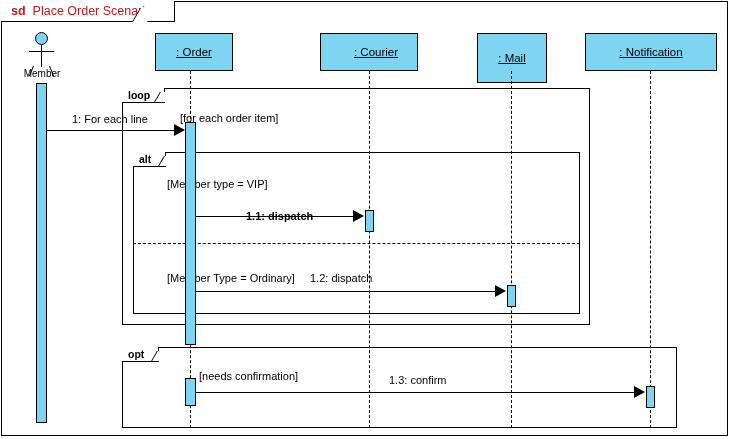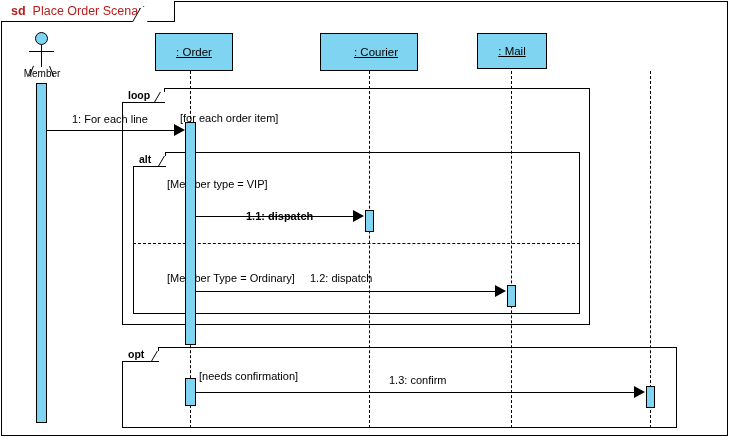--- a/index.html
+++ b/index.html
@@ -153,25 +153,28 @@
   <div class="lifebox" style="left:155px;top:33px;width:78px;height:38px;">
     <span>: Order</span>
   </div>
   <div class="lifeline" style="left:190px;top:71px;height:357px;"></div>
 
   <div class="lifebox" style="left:320px;top:33px;width:98px;height:38px;padding-left:14px;">
     <span>: Courier</span>
   </div>
   <div class="lifeline" style="left:369px;top:71px;height:357px;"></div>
 
-  <div class="lifebox" style="left:477px;top:33px;width:70px;height:36px;">
+  <div class="lifebox" style="left:477px;top:33px;width:70px;height:50px;">
     <span>: Mail</span>
   </div>
   <div class="lifeline" style="left:511px;top:71px;height:357px;"></div>
 
+  <div class="lifebox" style="left:585px;top:33px;width:132px;height:38px;">
+    <span>: Notification</span>
+  </div>
   <div class="lifeline" style="left:650px;top:71px;height:357px;"></div>
 
   <div class="fragment" style="left:122px;top:88px;width:468px;height:237px;"></div>
   <div class="frag-tab" style="left:122px;top:88px;">
     <span>loop</span>
   </div>
   <div class="frag-tab-notch" style="left:157px;top:92px;"></div>
   <div class="guard" style="left:160px;top:112px;padding-left:20px;">[for each order item]</div>
 
   <div class="fragment" style="left:133px;top:152px;width:447px;height:162px;"></div>

